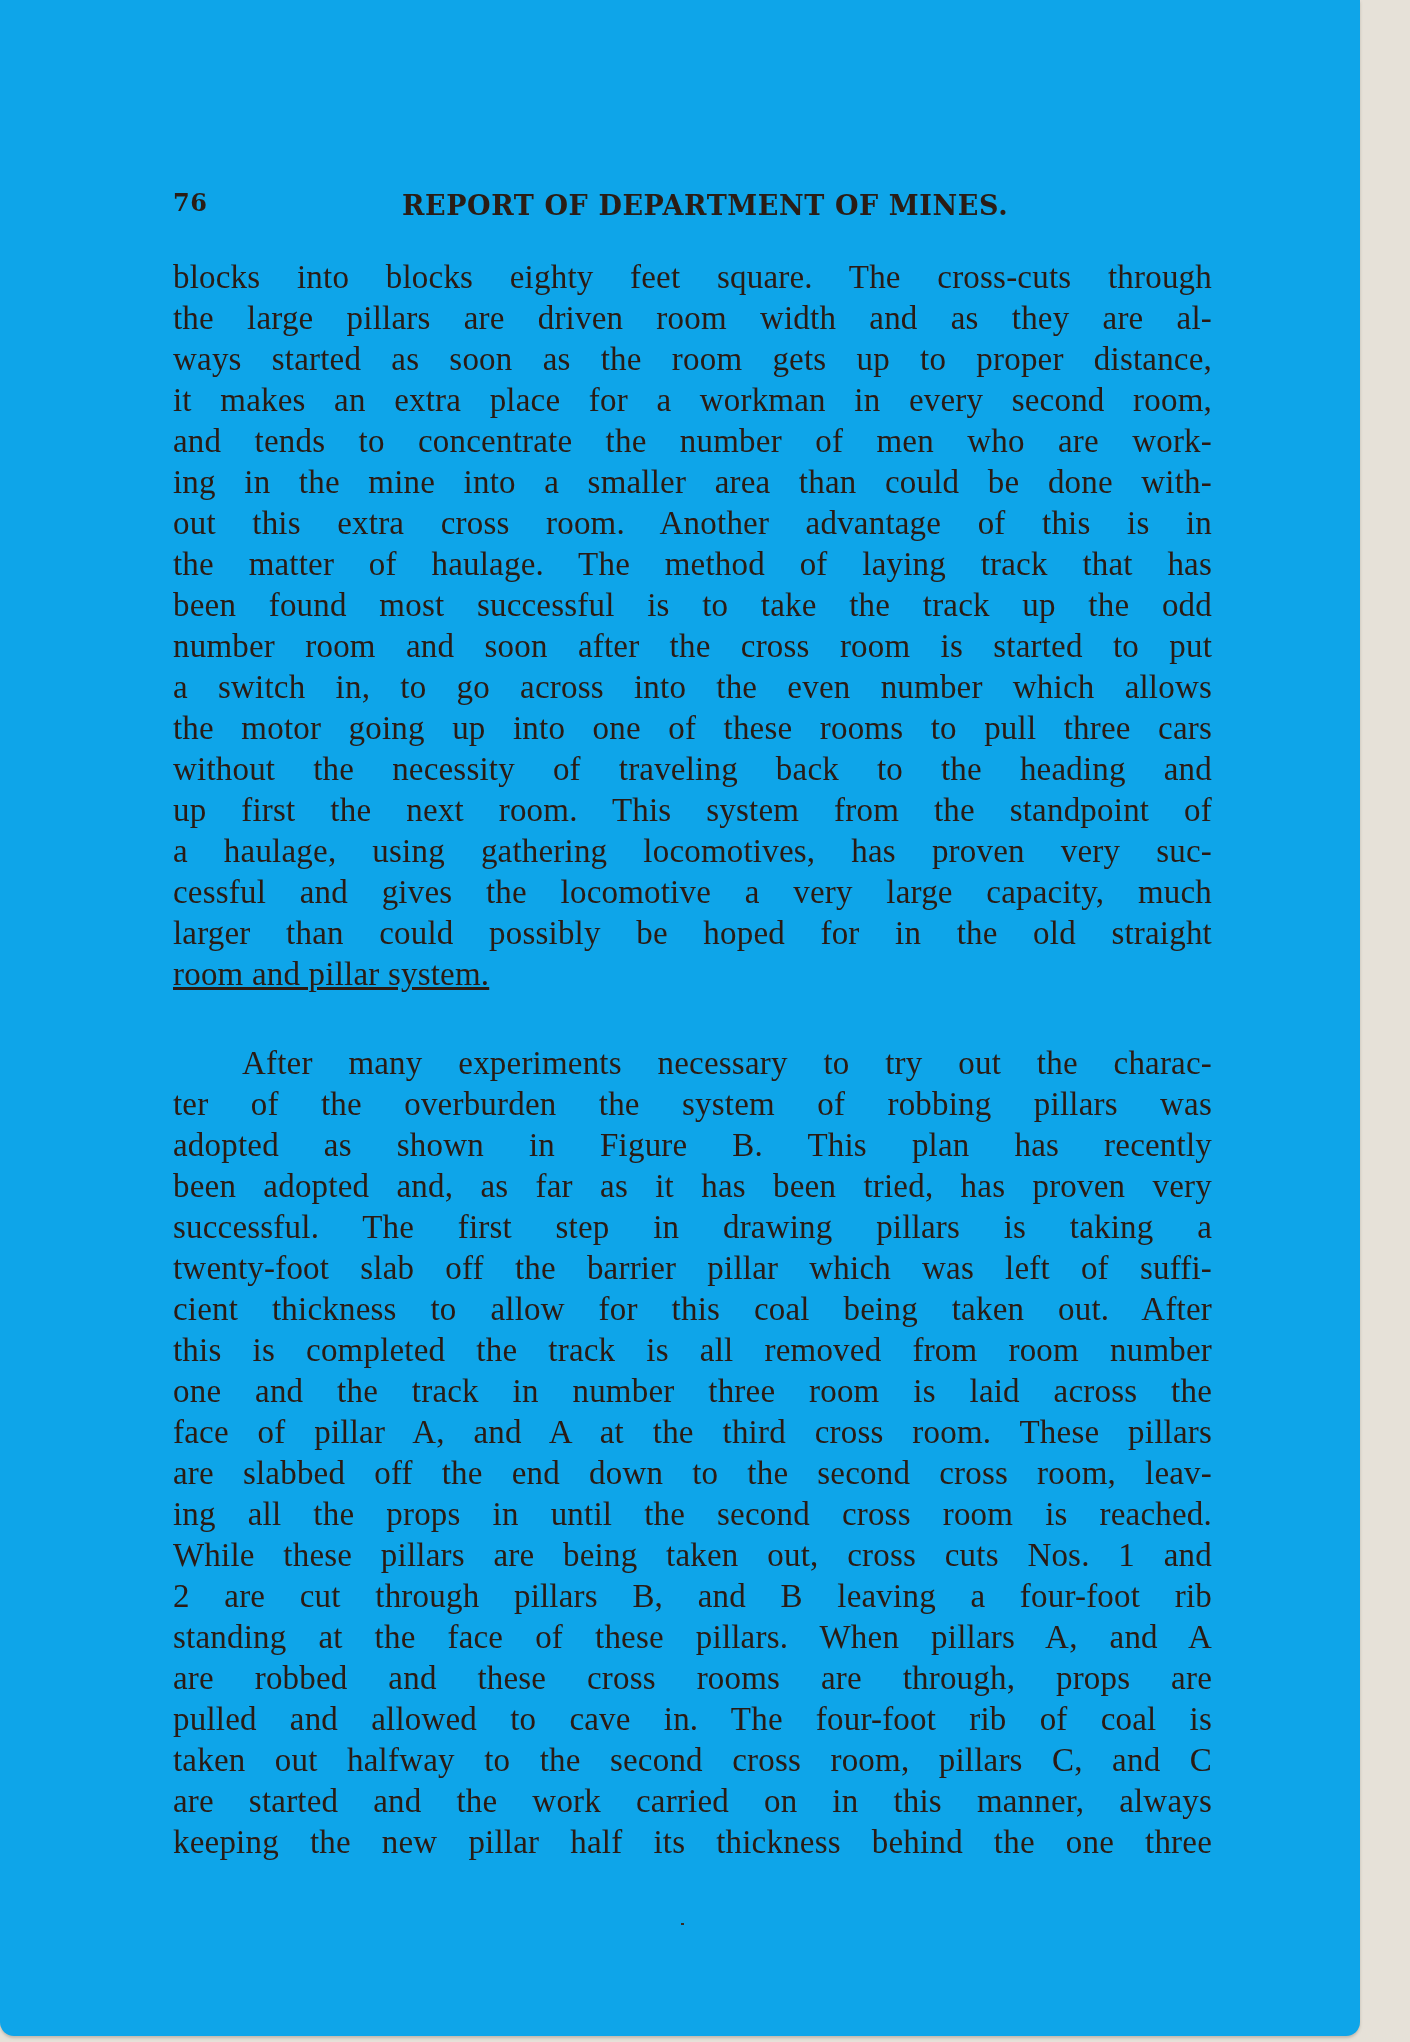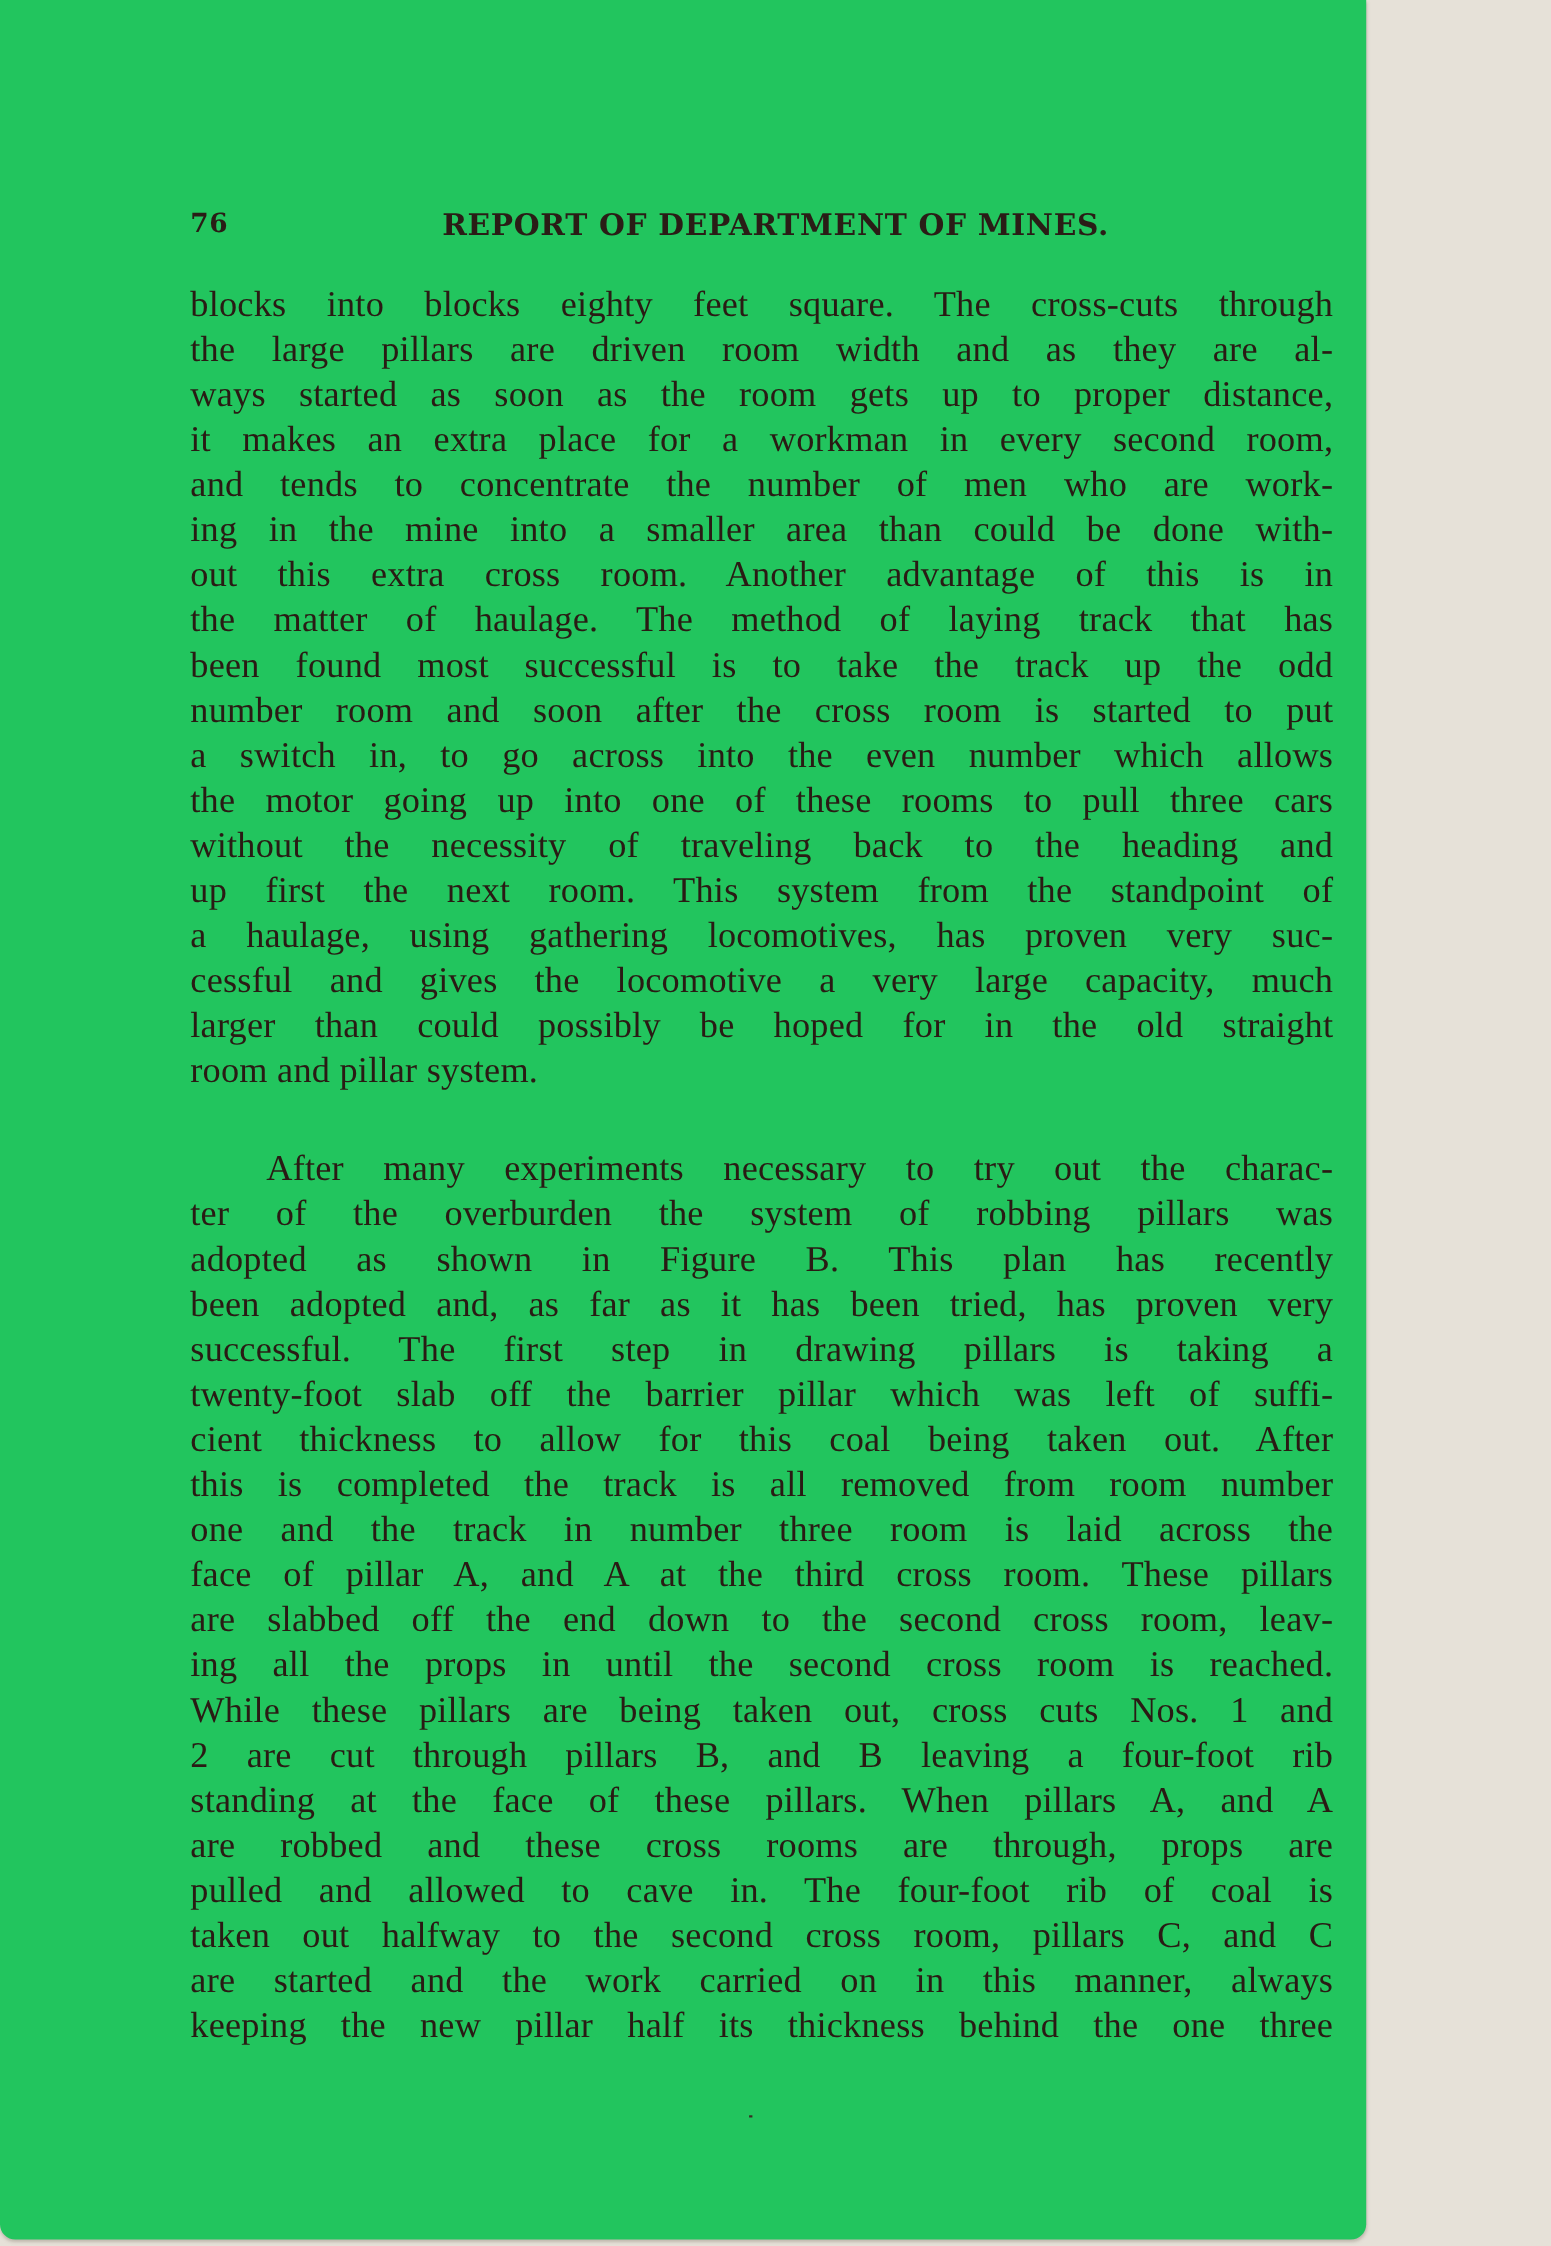--- a/index.html
+++ b/index.html
@@ -10,23 +10,23 @@
     body {
       width: 1410px;
       height: 2042px;
       overflow: hidden;
       position: relative;
     }
     .page {
       position: absolute;
       left: 0;
       top: 0;
-      width: 1242px;
+      width: 1360px;
       height: 2036px;
-      background: #22c55e;
+      background: #0ea5e9;
       border-radius: 0 0 14px 14px;
       box-shadow: 0 2px 3px rgba(120, 110, 95, 0.35);
     }
     .header {
       position: absolute;
       top: 188px;
       left: 173px;
       width: 1040px;
       height: 34px;
       font-family: "DejaVu Serif", serif;
@@ -64,20 +64,21 @@
       text-align: justify;
       text-align-last: justify;
       letter-spacing: 0.2px;
     }
     .line.indent {
       padding-left: 69px;
       margin-top: 48px;
     }
     .line.last {
       text-align-last: left;
+      text-decoration: underline;
     }
     .speck {
       position: absolute;
       left: 681px;
       top: 1923px;
       width: 3px;
       height: 2px;
       background: #3a2c22;
     }
   </style>

